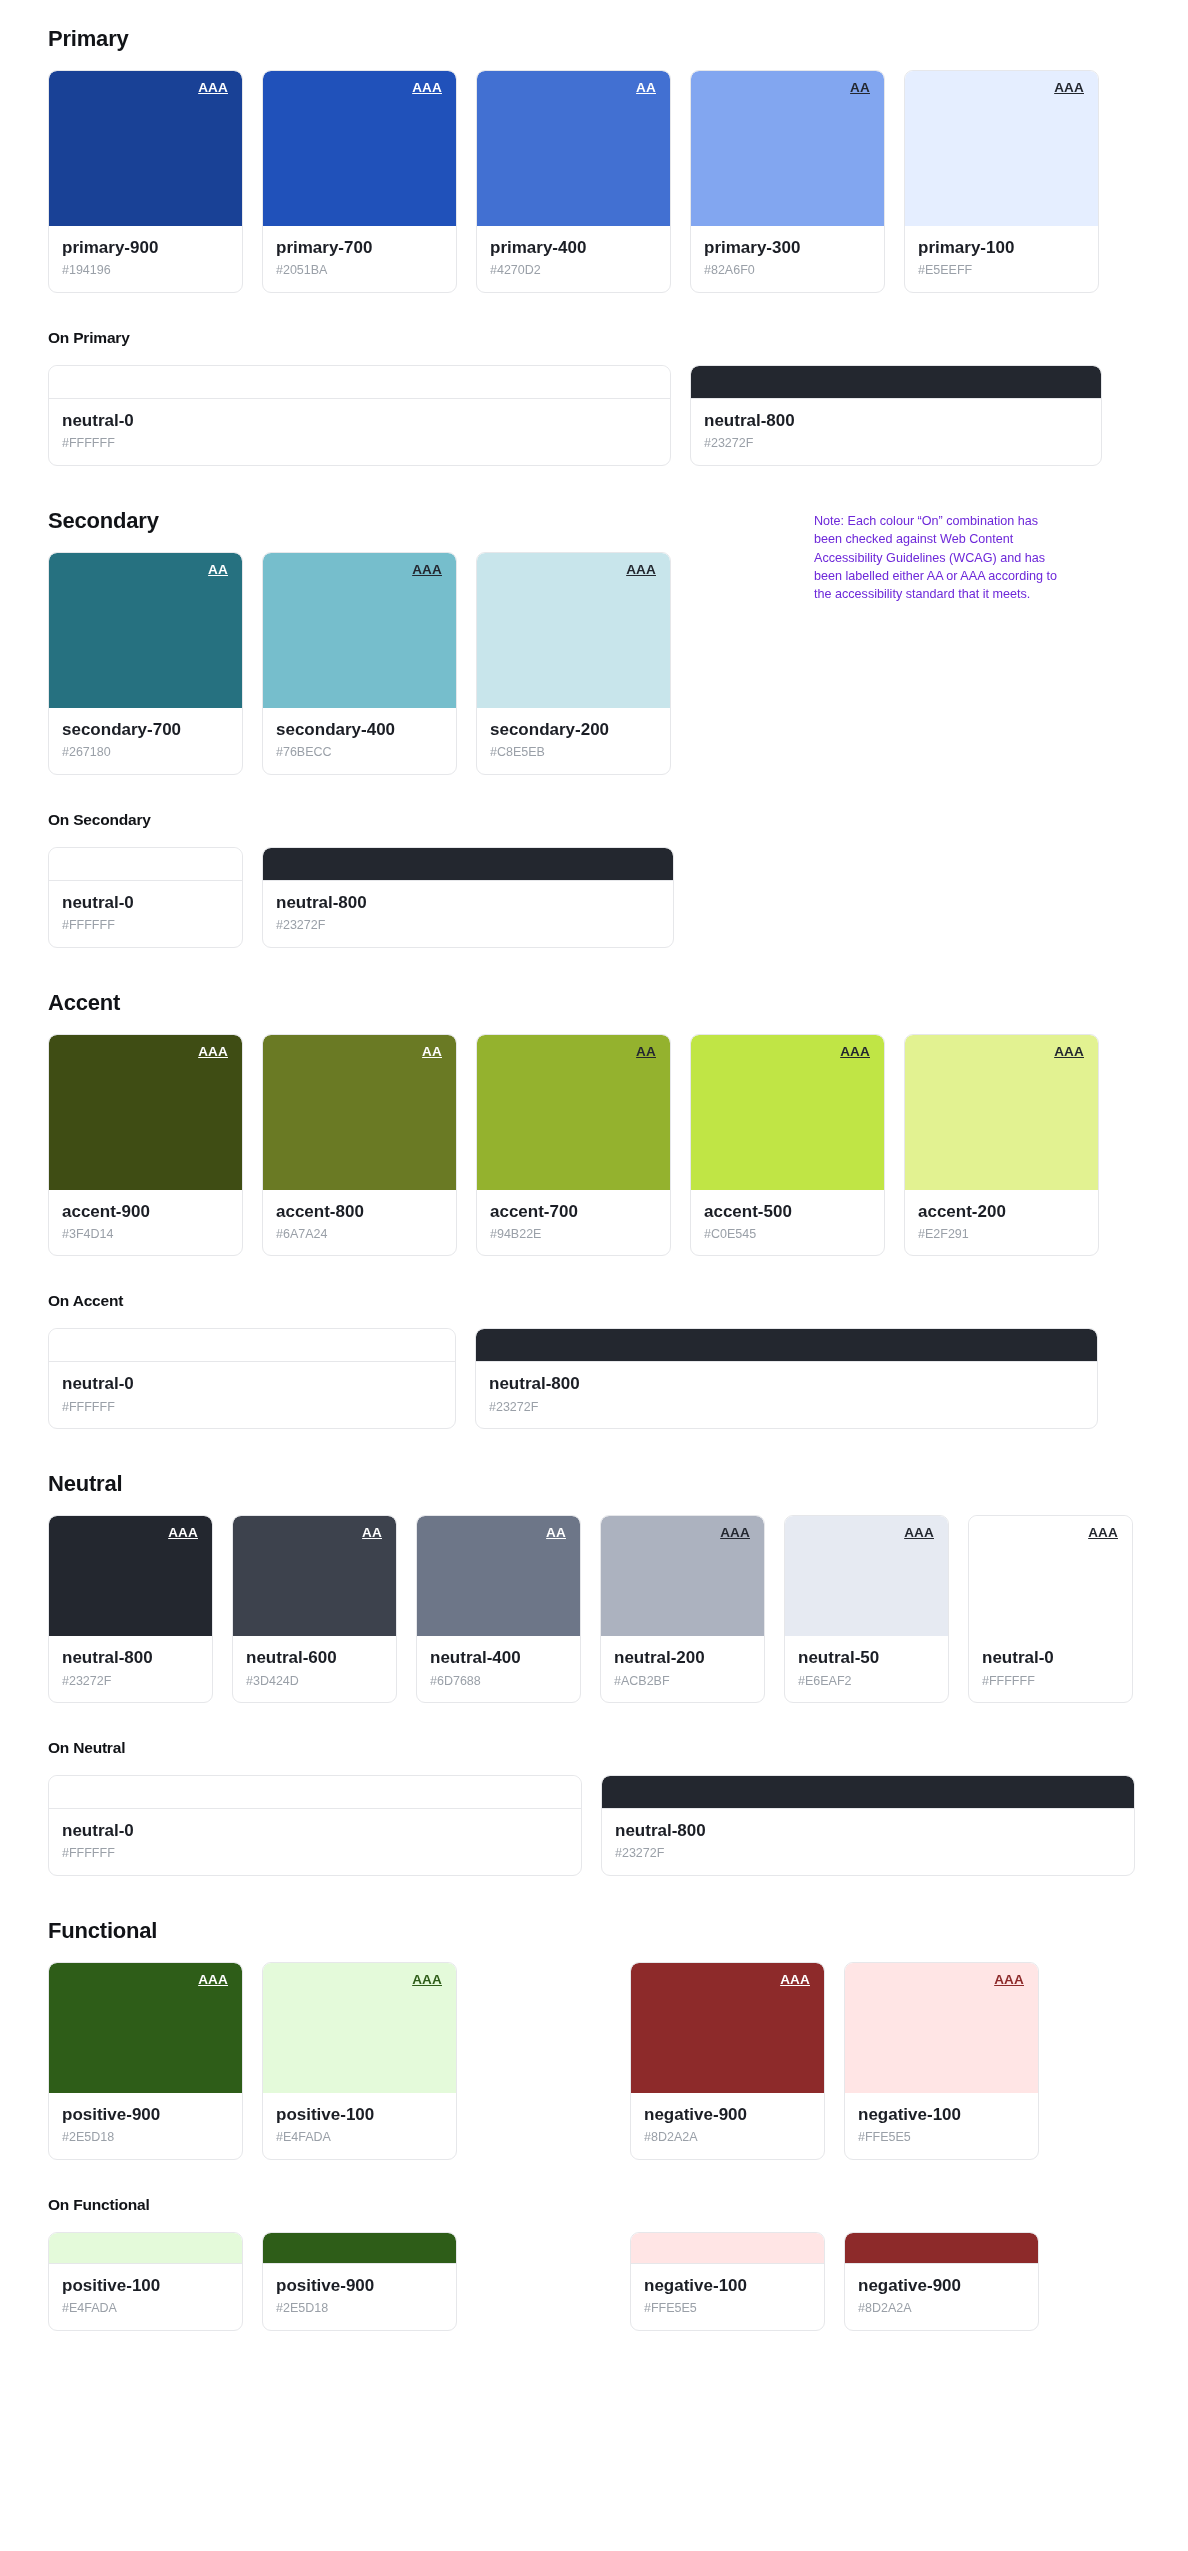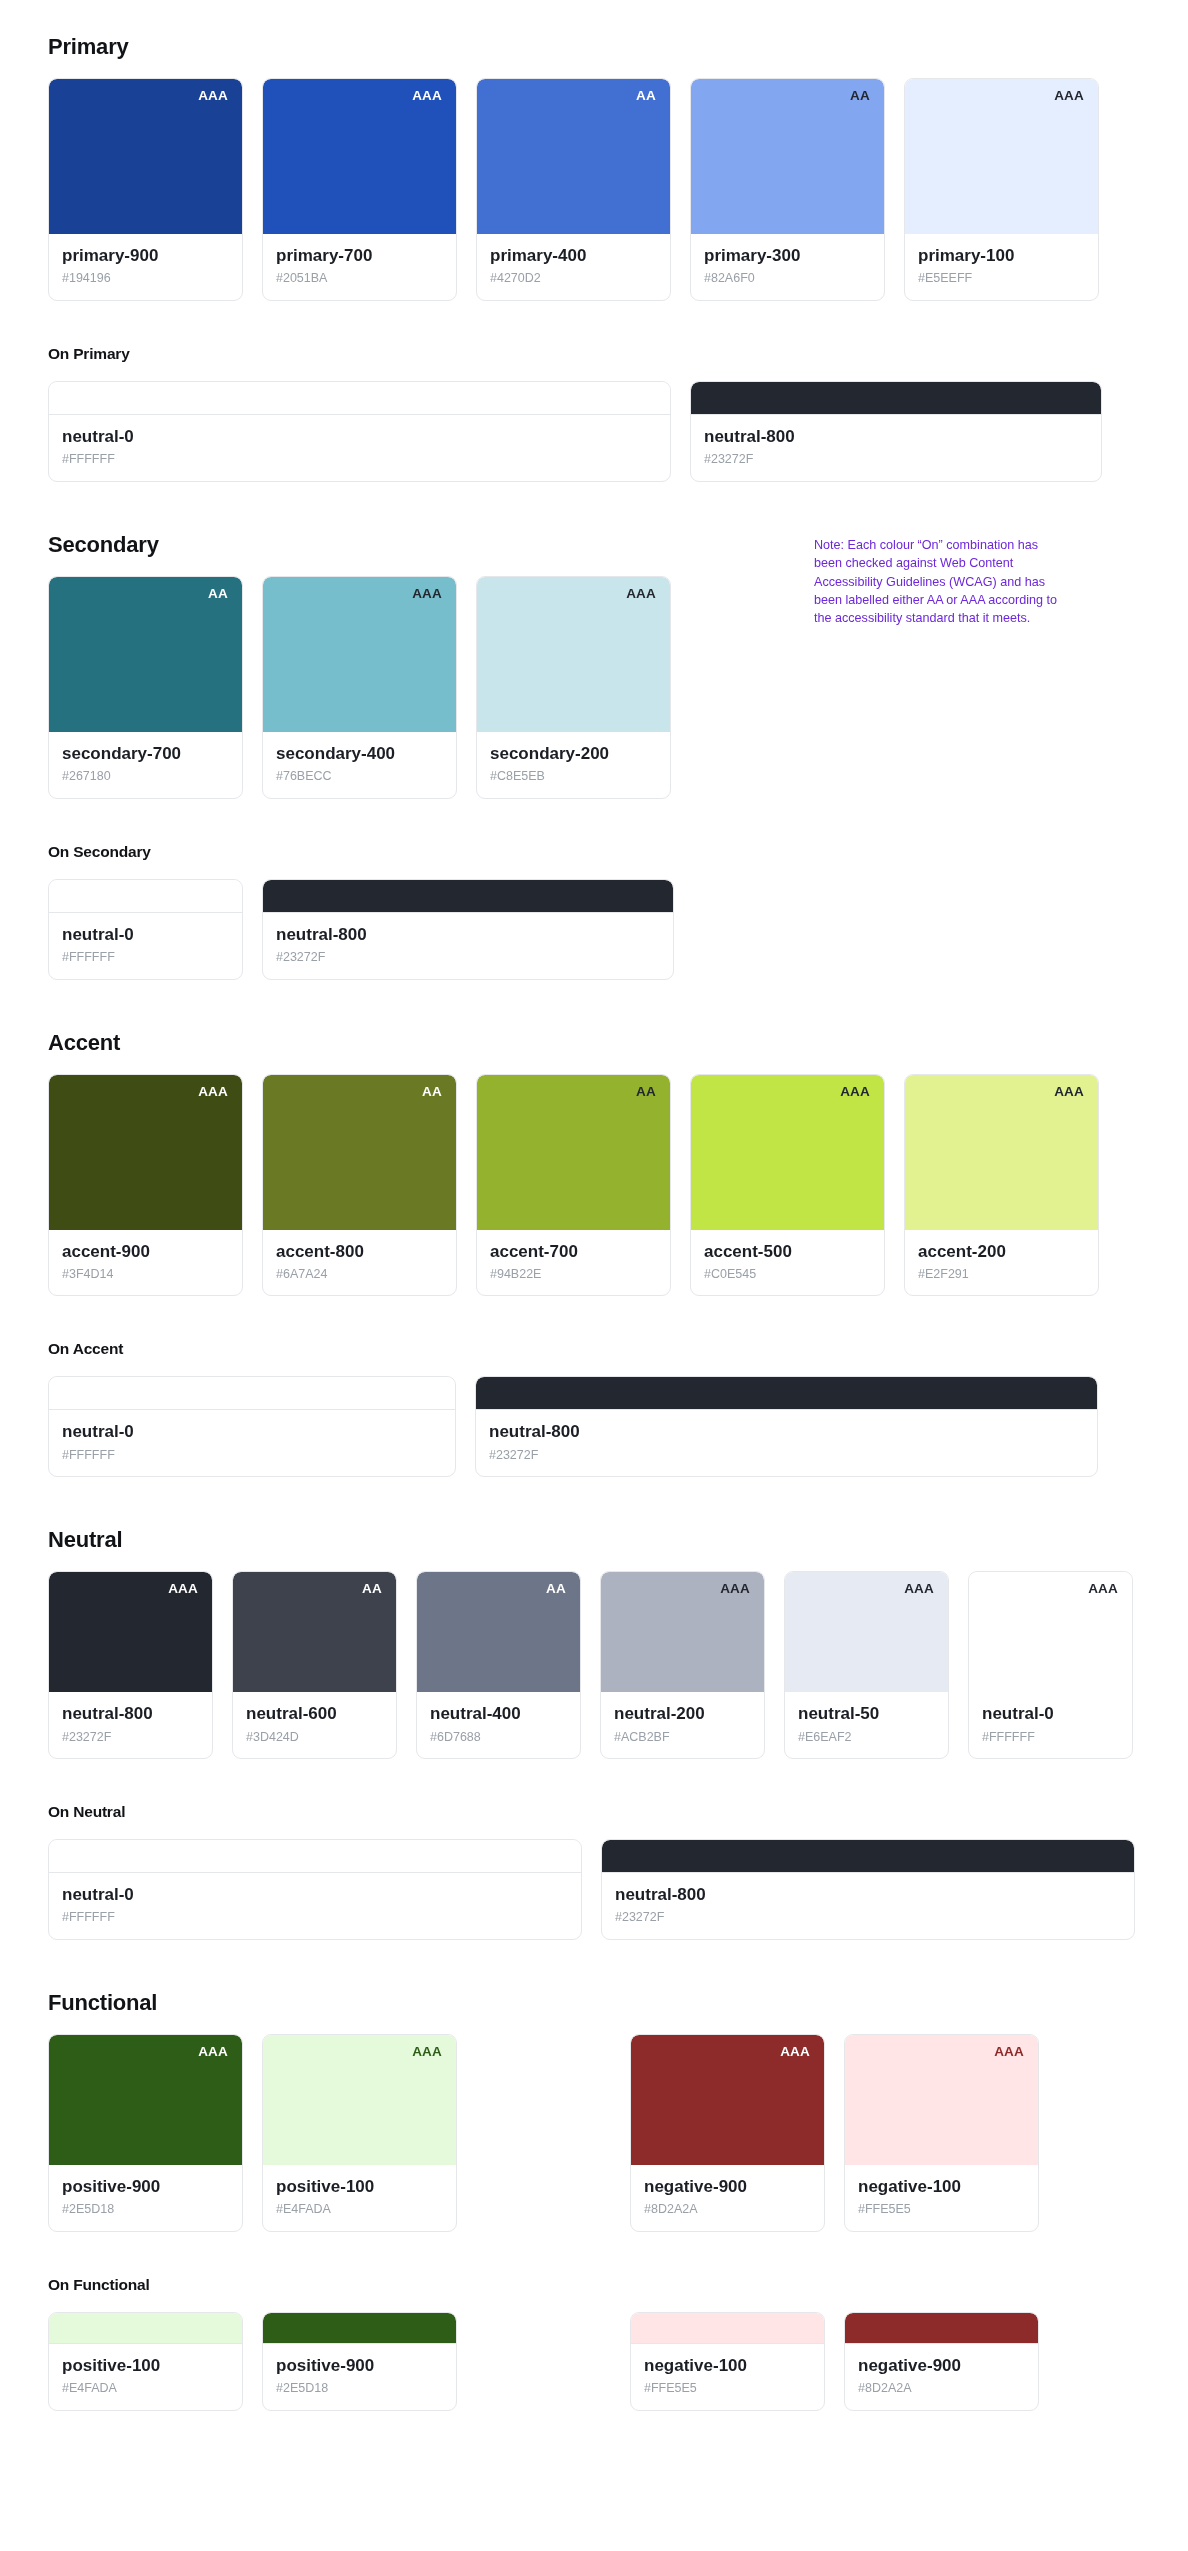--- a/index.html
+++ b/index.html
@@ -4,21 +4,21 @@
 <style>
   html,body{margin:0;padding:0;}
   body{
     width:1188px;
     background:#ffffff;
     font-family:"Liberation Sans", sans-serif;
     color:#23272F;
     -webkit-font-smoothing:antialiased;
   }
   .page{ position:relative; width:1188px; padding:0 0 40px 0; box-sizing:border-box; }
-  .section{ margin:8px 0 0 48px; }
+  .section{ margin:0 0 0 48px; }
   .section-title{
     font-size:22px; font-weight:bold; letter-spacing:-0.2px;
     color:#111317; margin:0 0 18px 0;
   }
   .section-title.sub{ font-size:15.5px; }
   .row{ display:flex; align-items:flex-start; }
   .card{
     background:#ffffff;
     border:1px solid #E6E7EA;
     border-radius:9px;
@@ -31,20 +31,21 @@
     border-top-left-radius:8px;
     border-top-right-radius:8px;
   }
   .badge{
     position:absolute;
     top:10px; right:14px;
     font-size:13.5px;
     font-weight:bold;
     letter-spacing:0.2px;
     line-height:1;
+    text-decoration:underline;
   }
   .meta{ padding:11px 13px 13px 13px; }
   .token{ font-size:17px; font-weight:bold; color:#1b1e25; line-height:1.25; }
   .hex{ font-size:12.5px; color:#9AA0A8; margin-top:5px; line-height:1.25; }
 
   
   .palette .card{ width:195px; margin-right:19px; }
   .palette .swatch{ height:155px; }
 
   

